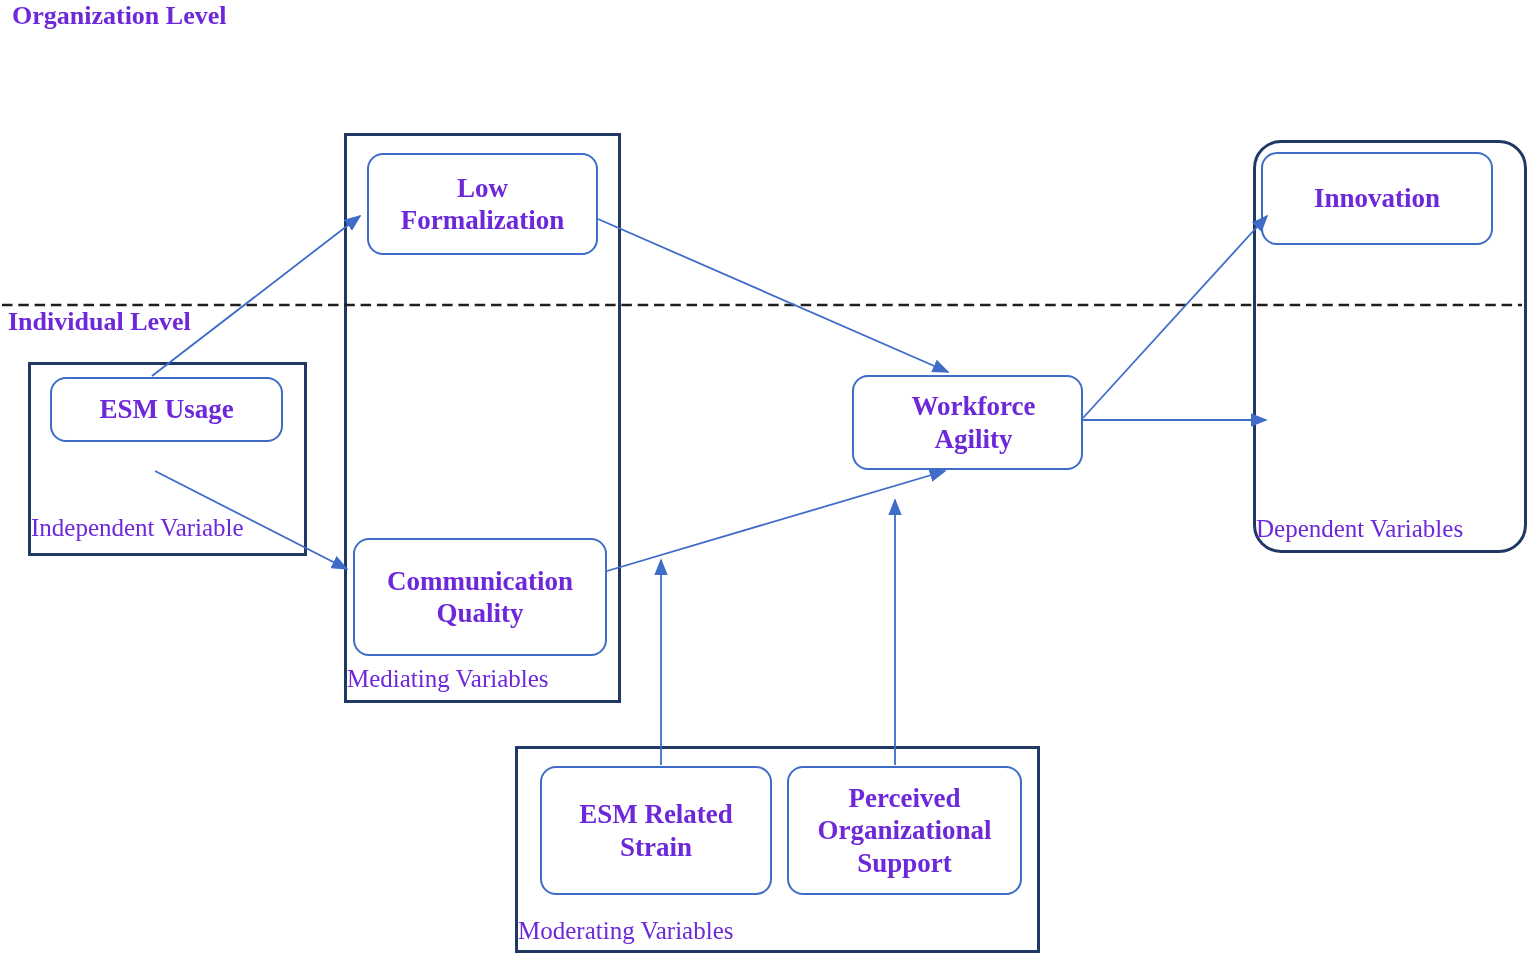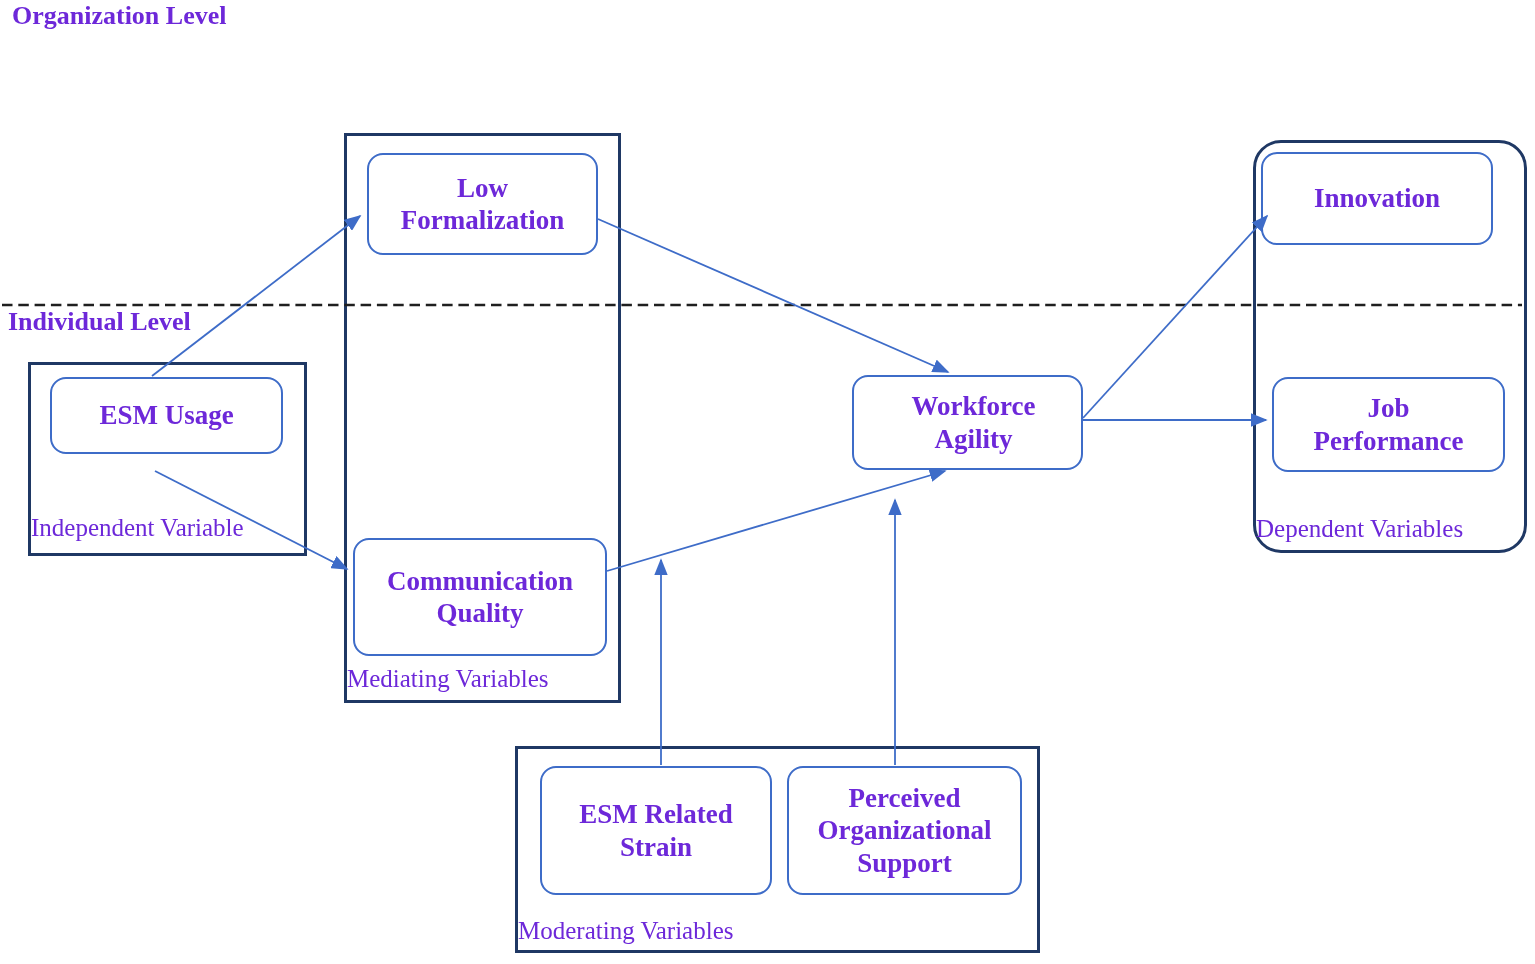--- a/index.html
+++ b/index.html
@@ -58,21 +58,21 @@
     box-sizing: border-box;
     display: flex;
     align-items: center;
     justify-content: center;
     text-align: center;
     font-weight: bold;
     font-size: 27px;
     line-height: 1.2;
     white-space: pre-line;
   }
-  .node.esm-usage        { left: 50px;   top: 377px; width: 233px; height: 77px; }
+  .node.esm-usage        { left: 50px;   top: 377px; width: 233px; height: 65px; }
   .node.low-form         { left: 367px;  top: 153px; width: 231px; height: 102px; }
   .node.comm-quality     { left: 353px;  top: 538px; width: 254px; height: 118px; }
   .node.workforce        { left: 852px;  top: 375px; width: 231px; height: 95px; padding-left: 12px; }
   .node.innovation       { left: 1261px; top: 152px; width: 232px; height: 93px; }
   .node.job-perf         { left: 1272px; top: 377px; width: 233px; height: 95px; }
   .node.esm-strain       { left: 540px;  top: 766px; width: 232px; height: 129px; }
   .node.pos              { left: 787px;  top: 766px; width: 235px; height: 129px; }
 
   svg.overlay {
     position: absolute;
@@ -114,22 +114,20 @@
   </div>
 
   <div class="node esm-usage">ESM Usage</div>
   <div class="node low-form">Low
 Formalization</div>
   <div class="node comm-quality">Communication
 Quality</div>
   <div class="node workforce">Workforce
 Agility</div>
   <div class="node innovation">Innovation</div>
-  <div class="node job-perf">Job
-Performance</div>
   <div class="node esm-strain">ESM Related
 Strain</div>
   <div class="node pos">Perceived
 Organizational
 Support</div>
 
   <svg class="overlay" viewBox="0 0 1535 964" xmlns="http://www.w3.org/2000/svg">
     <defs>
       <marker id="ah" viewBox="0 0 10 8" refX="9" refY="4" markerWidth="17" markerHeight="13.6" markerUnits="userSpaceOnUse" orient="auto">
         <path d="M0 0 L10 4 L0 8 Z" fill="#3e6cc8"></path>

